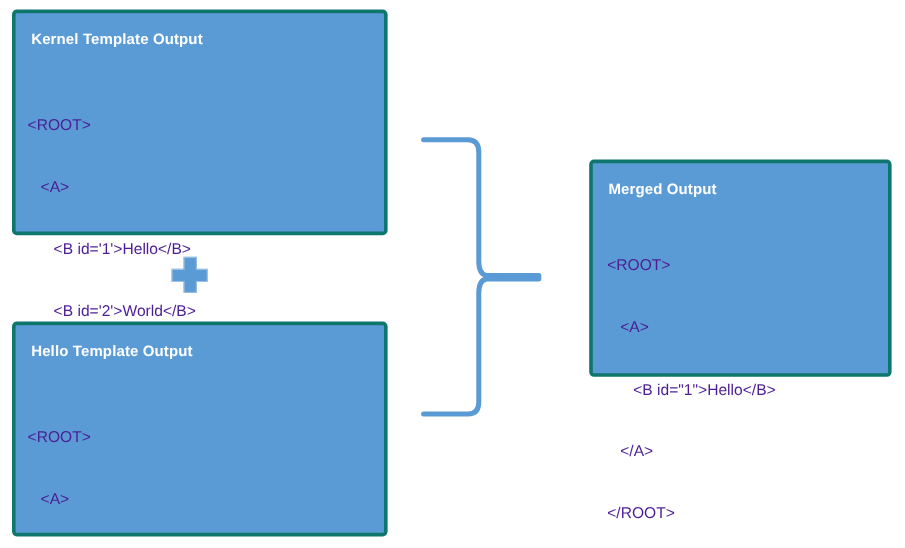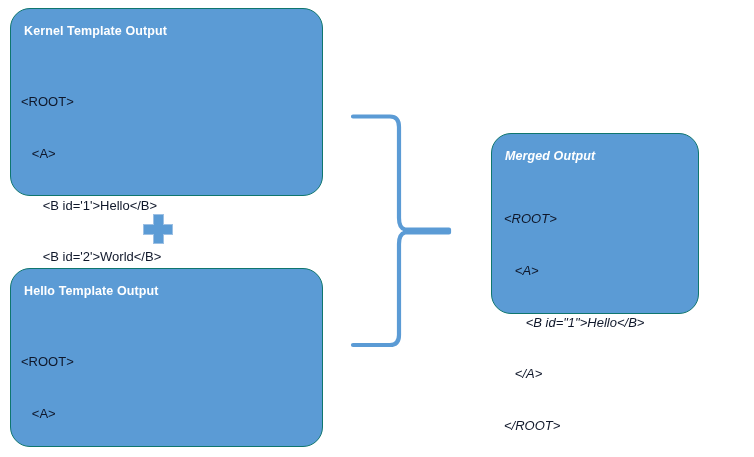--- a/index.html
+++ b/index.html
@@ -17,55 +17,55 @@
     height: 457px;
     background: #ffffff;
     overflow: hidden;
   }
 
   
   .panel {
     position: absolute;
     box-sizing: border-box;
     background: #5B9BD5;
-    border: 1px solid #0f766e;
-    border-radius: 20px;
+    border: 3px solid #0f766e;
+    border-radius: 4px;
     color: #ffffff;
   }
   .panel-kernel {
     left: 10px;  top: 8px;
     width: 313px; height: 188px;
   }
   .panel-custom {
     left: 10px;  top: 268px;
     width: 313px; height: 179px;
   }
   .panel-merged {
     left: 491px; top: 133px;
-    width: 208px; height: 181px; font-style: italic;
+    width: 252px; height: 181px;
   }
 
   .panel-title {
     position: absolute;
     left: 13px;
     top: 15px;
     font-size: 12.5px;
     font-weight: bold;
     letter-spacing: .1px;
     color: #ffffff;
     white-space: nowrap;
   }
 
   .code-block {
     position: absolute;
     left: 10px;
     top: 50px;
     font-size: 13px;
     line-height: 17.2px;
-    color: #0f172a;
+    color: #4c1d95;
     white-space: pre;
   }
   .panel-merged .code-block {
     top: 42px;
     left: 12px;
   }
 
   .code-line { white-space: pre; }
 
   

